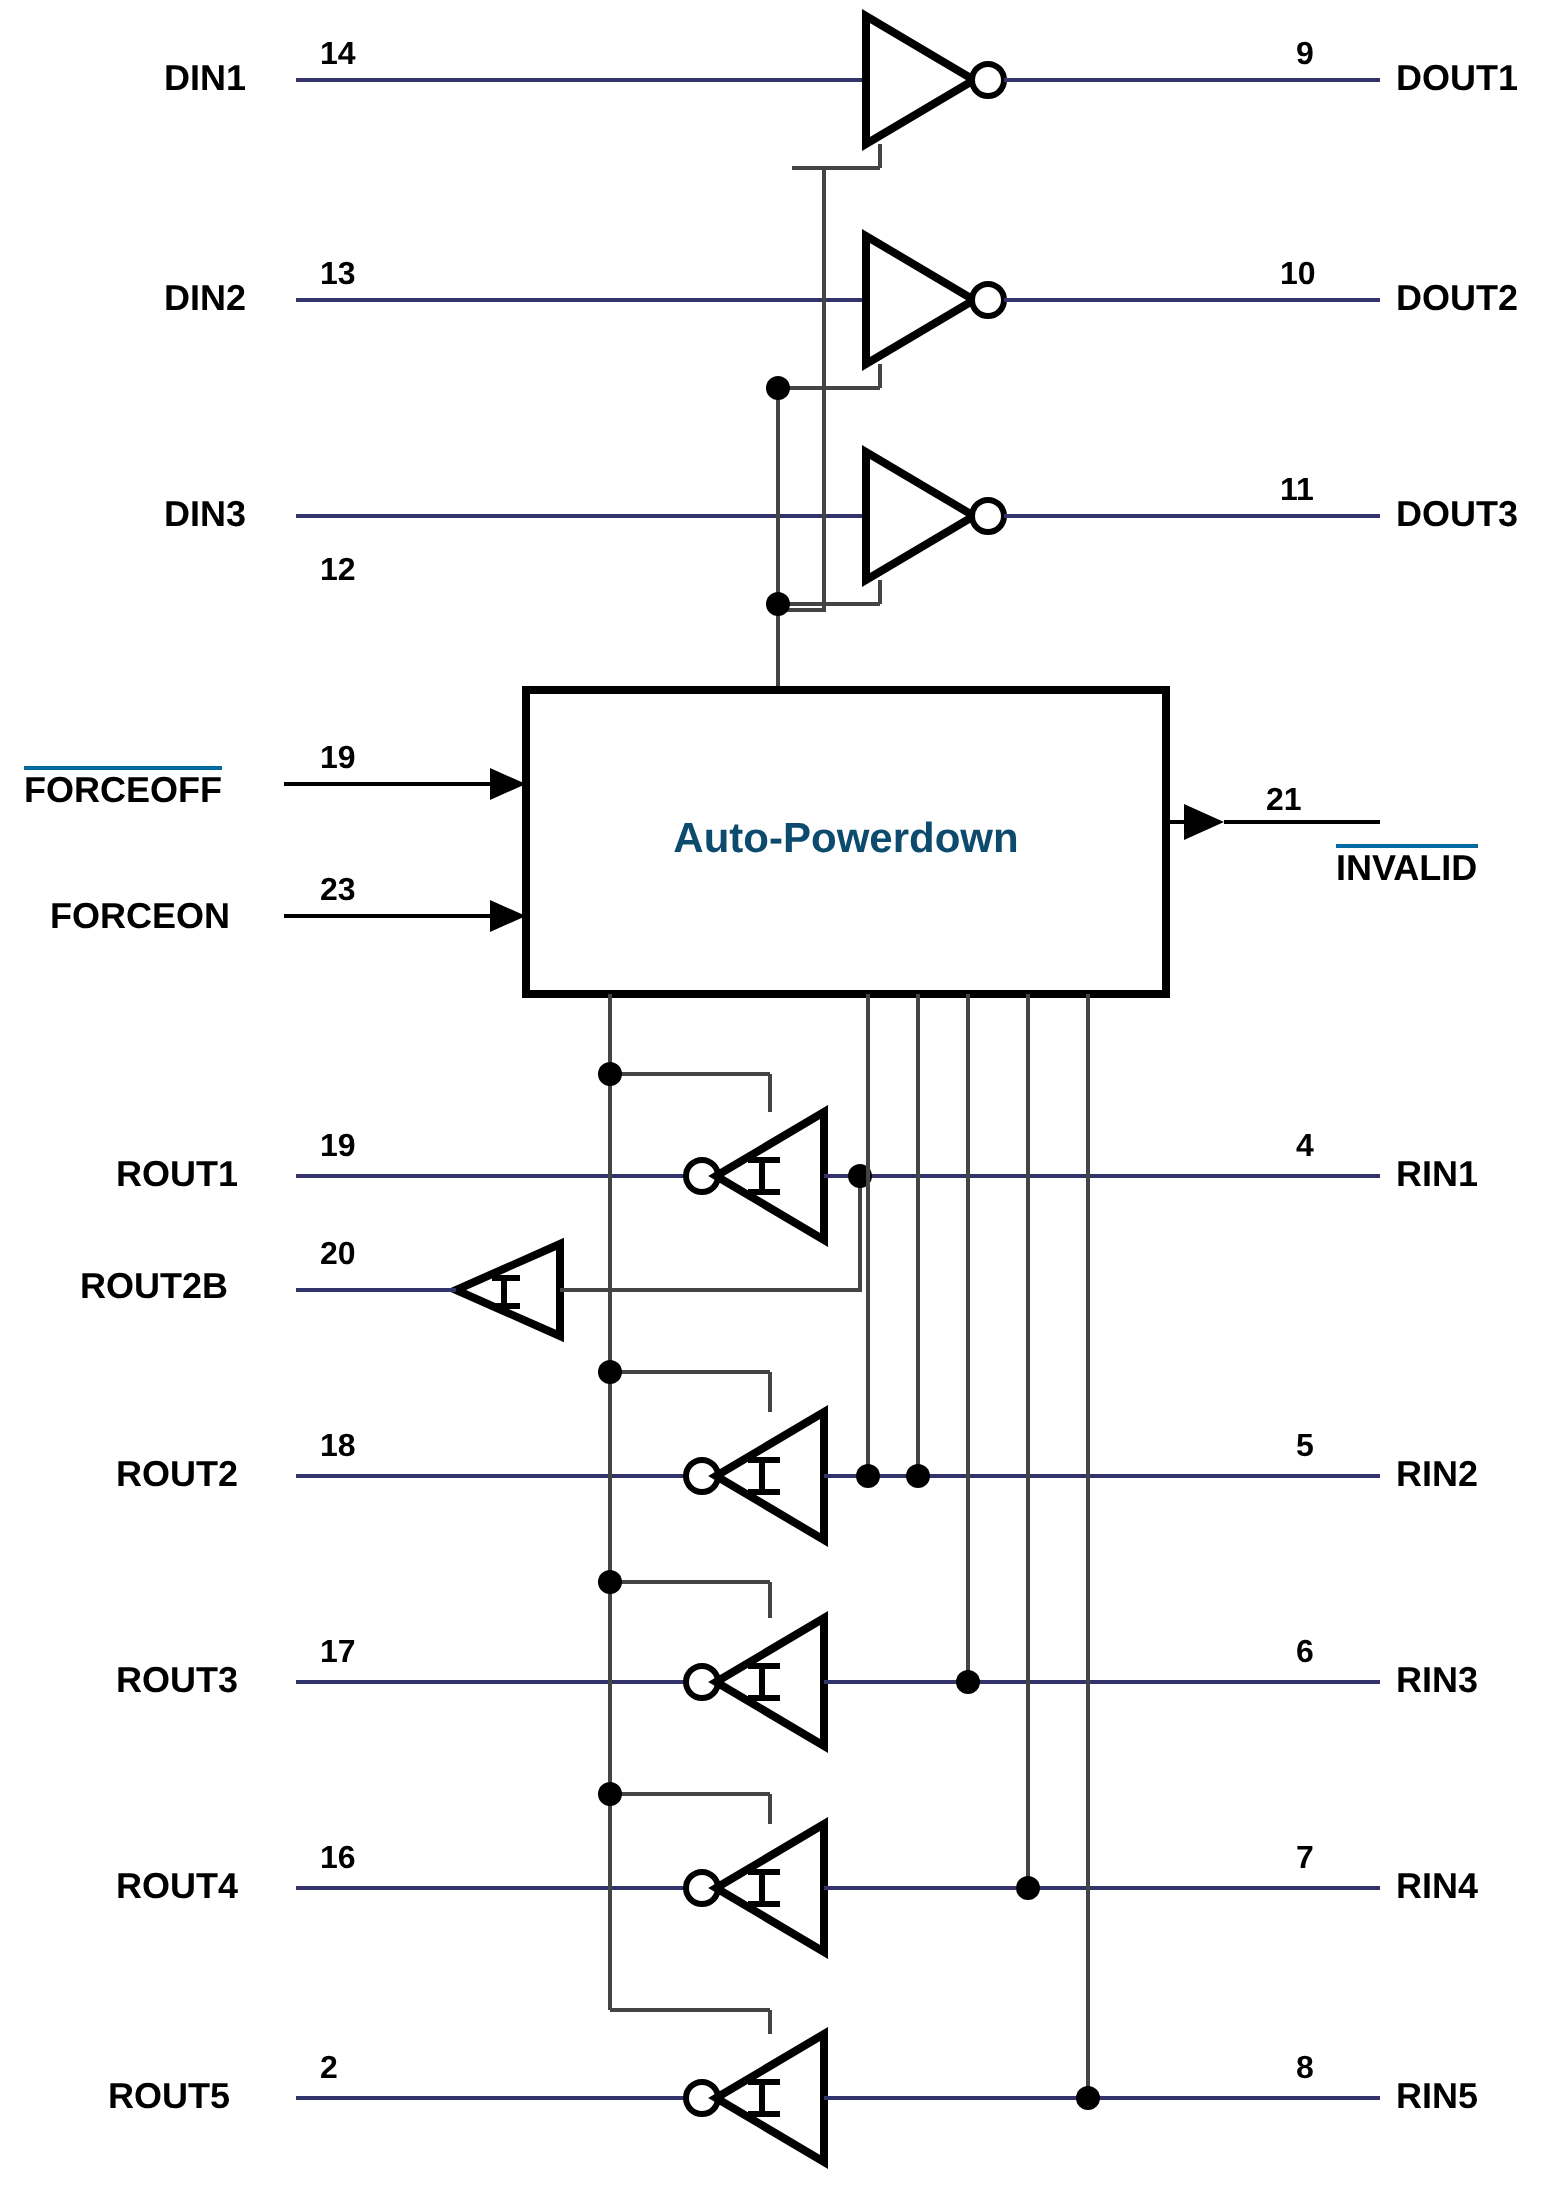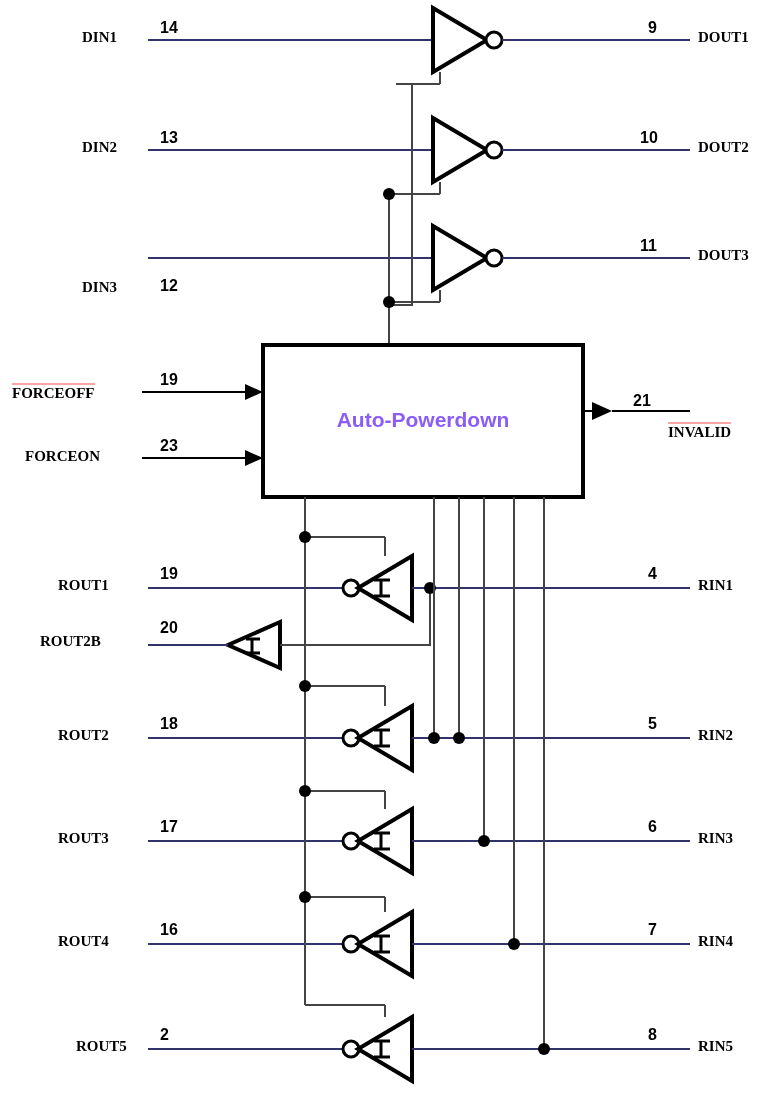--- a/index.html
+++ b/index.html
@@ -26,34 +26,33 @@
   }
   .lbl {
     position: absolute;
     font-family: "Liberation Sans", sans-serif;
     font-weight: bold;
     color: #000000;
     white-space: nowrap;
     line-height: 1;
   }
   .sig {
-    font-size: 15px;
-    font-family: Liberation Serif, serif;
+    font-size: 18px;
   }
   .pin {
     font-size: 16px;
   }
   .blocktitle {
     font-size: 21px;
     font-weight: bold;
-    color: #8b5cf6;
+    color: #0c4a6e;
     white-space: nowrap;
   }
   .ovr {
-    border-top: 2px solid #fca5a5;
+    border-top: 2px solid #0369a1;
     padding-top: 1px;
     display: inline-block;
   }
 </style>
 </head>
 <body>
 
 <div id="canvas">
 
   <svg class="diagram" viewBox="0 0 781 1100">
@@ -165,21 +164,21 @@
     <circle cx="484" cy="841" r="6" fill="#000000"></circle>
     <circle cx="514" cy="944" r="6" fill="#000000"></circle>
     <circle cx="544" cy="1049" r="6" fill="#000000"></circle>
 
   </svg>
 
   <div class="lbl sig" style="left:82px; top:30px;">DIN1</div>
   <div class="lbl pin" style="left:160px; top:20px;">14</div>
   <div class="lbl sig" style="left:82px; top:140px;">DIN2</div>
   <div class="lbl pin" style="left:160px; top:130px;">13</div>
-  <div class="lbl sig" style="left:82px; top:248px;margin-top:32px;">DIN3</div>
+  <div class="lbl sig" style="left:82px; top:248px;">DIN3</div>
   <div class="lbl pin" style="left:160px; top:238px;margin-top:40px;">12</div>
 
   <div class="lbl sig" style="left:698px; top:30px;">DOUT1</div>
   <div class="lbl pin" style="left:648px; top:20px;">9</div>
   <div class="lbl sig" style="left:698px; top:140px;">DOUT2</div>
   <div class="lbl pin" style="left:640px; top:130px;">10</div>
   <div class="lbl sig" style="left:698px; top:248px;">DOUT3</div>
   <div class="lbl pin" style="left:640px; top:238px;">11</div>
 
   <div class="lbl sig" style="left:12px; top:383px;">
@@ -204,21 +203,21 @@
 
   <div class="lbl sig" style="left:58px; top:728px;">ROUT2</div>
   <div class="lbl pin" style="left:160px; top:716px;">18</div>
 
   <div class="lbl sig" style="left:58px; top:831px;">ROUT3</div>
   <div class="lbl pin" style="left:160px; top:819px;">17</div>
 
   <div class="lbl sig" style="left:58px; top:934px;">ROUT4</div>
   <div class="lbl pin" style="left:160px; top:922px;">16</div>
 
-  <div class="lbl sig" style="left:76px; top:1039px;">ROUT5</div>
+  <div class="lbl sig" style="left:54px; top:1039px;">ROUT5</div>
   <div class="lbl pin" style="left:160px; top:1027px;">2</div>
 
   <div class="lbl sig" style="left:698px; top:578px;">RIN1</div>
   <div class="lbl pin" style="left:648px; top:566px;">4</div>
 
   <div class="lbl sig" style="left:698px; top:728px;">RIN2</div>
   <div class="lbl pin" style="left:648px; top:716px;">5</div>
 
   <div class="lbl sig" style="left:698px; top:831px;">RIN3</div>
   <div class="lbl pin" style="left:648px; top:819px;">6</div>

